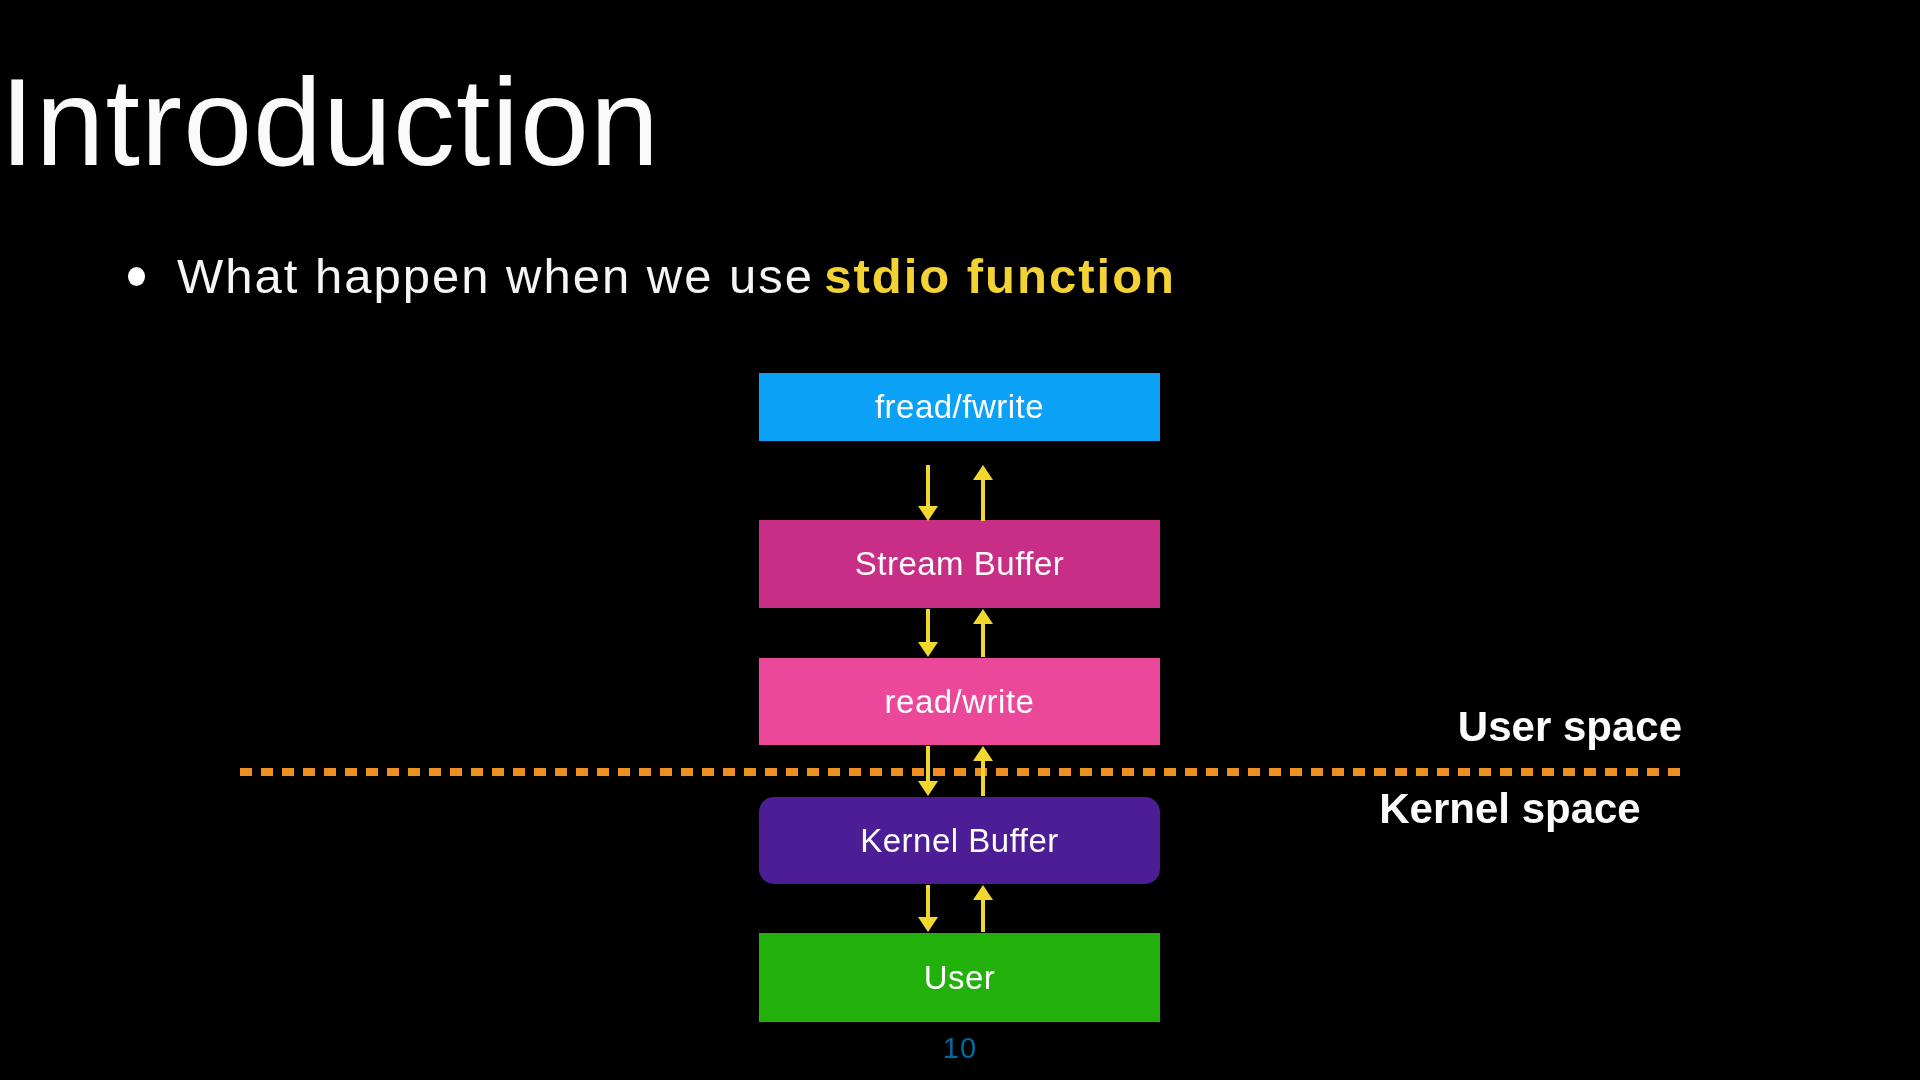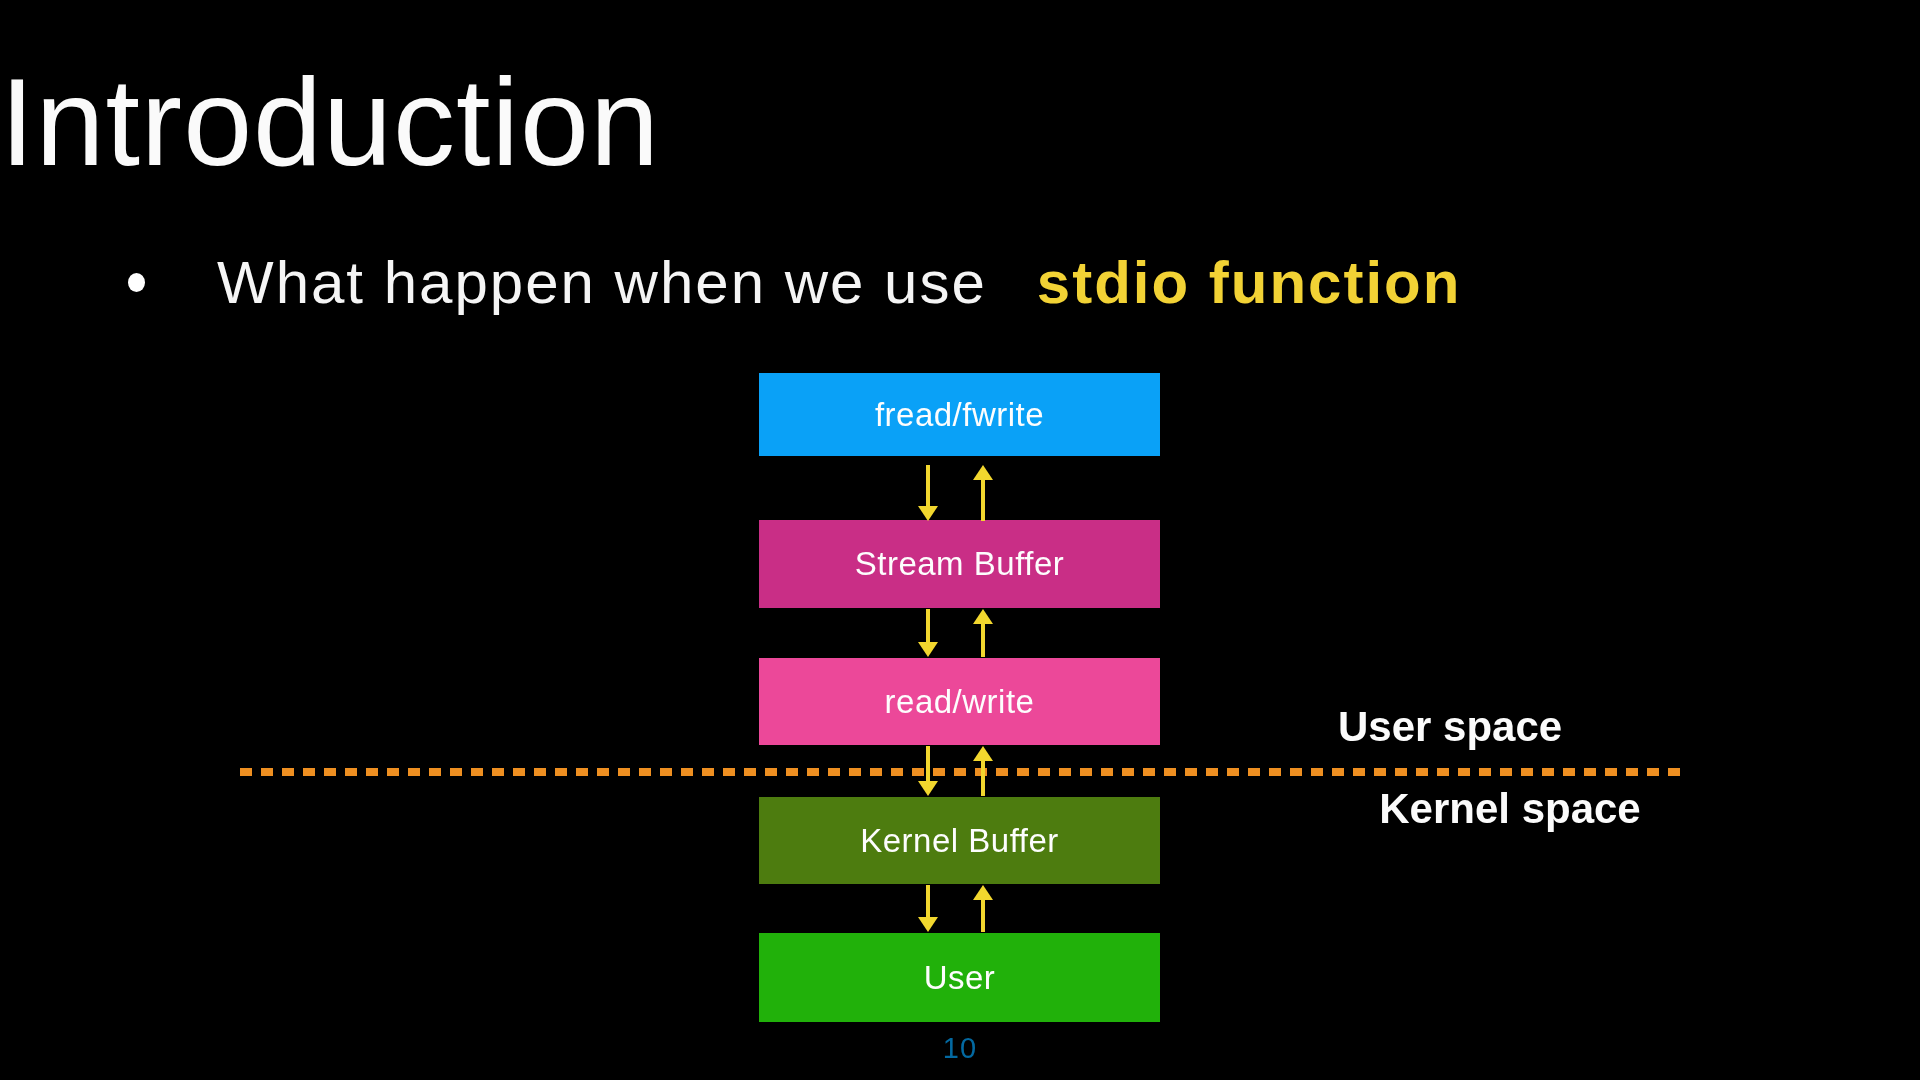--- a/index.html
+++ b/index.html
@@ -8,33 +8,33 @@
     font-family:"Liberation Sans", sans-serif;color:#f5f5f5;
   }
   
   .title{
     position:absolute;top:60px;left:0;width:100%;text-align:left;
     font-size:124px;font-weight:400;letter-spacing:1px;color:#fafafa;line-height:1.0;
   }
   
   .bullet-row{
     position:absolute;left:128px;top:248px;display:flex;align-items:center;
-    font-size:60px;letter-spacing:2px;gap:40px;
+    font-size:49px;letter-spacing:2px;
   }
   .bullet-dot{
     width:17px;height:19px;border-radius:50%;background:#ffffff;
     margin-right:32px;flex:0 0 auto;
   }
   .bullet-highlight{color:var(--highlight-color);font-weight:bold;margin-left:10px;}
   
   .dbox{
     position:absolute;left:759px;width:401px;display:flex;align-items:center;justify-content:center;
     font-size:33px;color:#fdfdfd;letter-spacing:0.5px;
   }
-  .dbox.b1{top:373px;height:83px;text-align:center;}
+  .dbox.b1{top:373px;height:68px;text-align:center;}
   .dbox.b2{top:520px;height:88px;}
   .dbox.b3{top:658px;height:87px;}
   .dbox.b4{top:797px;height:87px;}
   .dbox.b5{top:933px;height:89px;}
   
   .arrow{position:absolute;width:20px;z-index:3;}
   .arrow::before{
     content:"";position:absolute;left:8px;width:4px;background:var(--arrow-color);
   }
   .arrow.down::before{top:0;bottom:13px;}
@@ -51,21 +51,21 @@
   .gap2{top:609px;height:48px;}
   .gap3{top:746px;height:50px;}
   .gap4{top:885px;height:47px;}
   
   .divider{
     position:absolute;left:240px;top:768px;width:1441px;height:8px;z-index:2;
     background:repeating-linear-gradient(90deg,
       var(--divider-color) 0 12px, transparent 12px 21px);
   }
   .space-label{font-size:42px;font-weight:bold;color:#fbfbfb;line-height:1.1;}
-  .user-space{position:absolute;top:704px;left:1338px;width:344px;text-align:left;}
+  .user-space{position:absolute;top:704px;left:1338px;width:344px;text-align:right;}
   .kernel-space{position:absolute;top:786px;left:1338px;width:344px;text-align:center;}
   
   .page-number{
     position:absolute;left:0;width:100%;top:1032px;text-align:center;
     font-size:29px;color:#0369a1;letter-spacing:1px;
   }
 </style>
 </head>
 <body>
 
@@ -77,21 +77,21 @@
     <span class="bullet-dot"></span>
     <span>What happen when we use</span>
     <span class="bullet-highlight">stdio function</span>
   </div>
 
   <div class="divider"></div>
 
   <div class="dbox b1" style="background: rgb(10, 161, 247);">fread/fwrite</div>
   <div class="dbox b2" style="background: rgb(201, 46, 134);">Stream Buffer</div>
   <div class="dbox b3" style="background: #ec4899;">read/write</div>
-  <div class="dbox b4" style="background: #4d7c0f;">Kernel Buffer</div>
+  <div class="dbox b4" style="background: #4c1d95; border-radius: 15px;">Kernel Buffer</div>
   <div class="dbox b5" style="background: rgb(33, 177, 10);">User</div>
 
   <div class="arrow down gap1"></div>
   <div class="arrow up   gap1"></div>
   <div class="arrow down gap2"></div>
   <div class="arrow up   gap2"></div>
   <div class="arrow down gap3"></div>
   <div class="arrow up   gap3"></div>
   <div class="arrow down gap4"></div>
   <div class="arrow up   gap4"></div>

